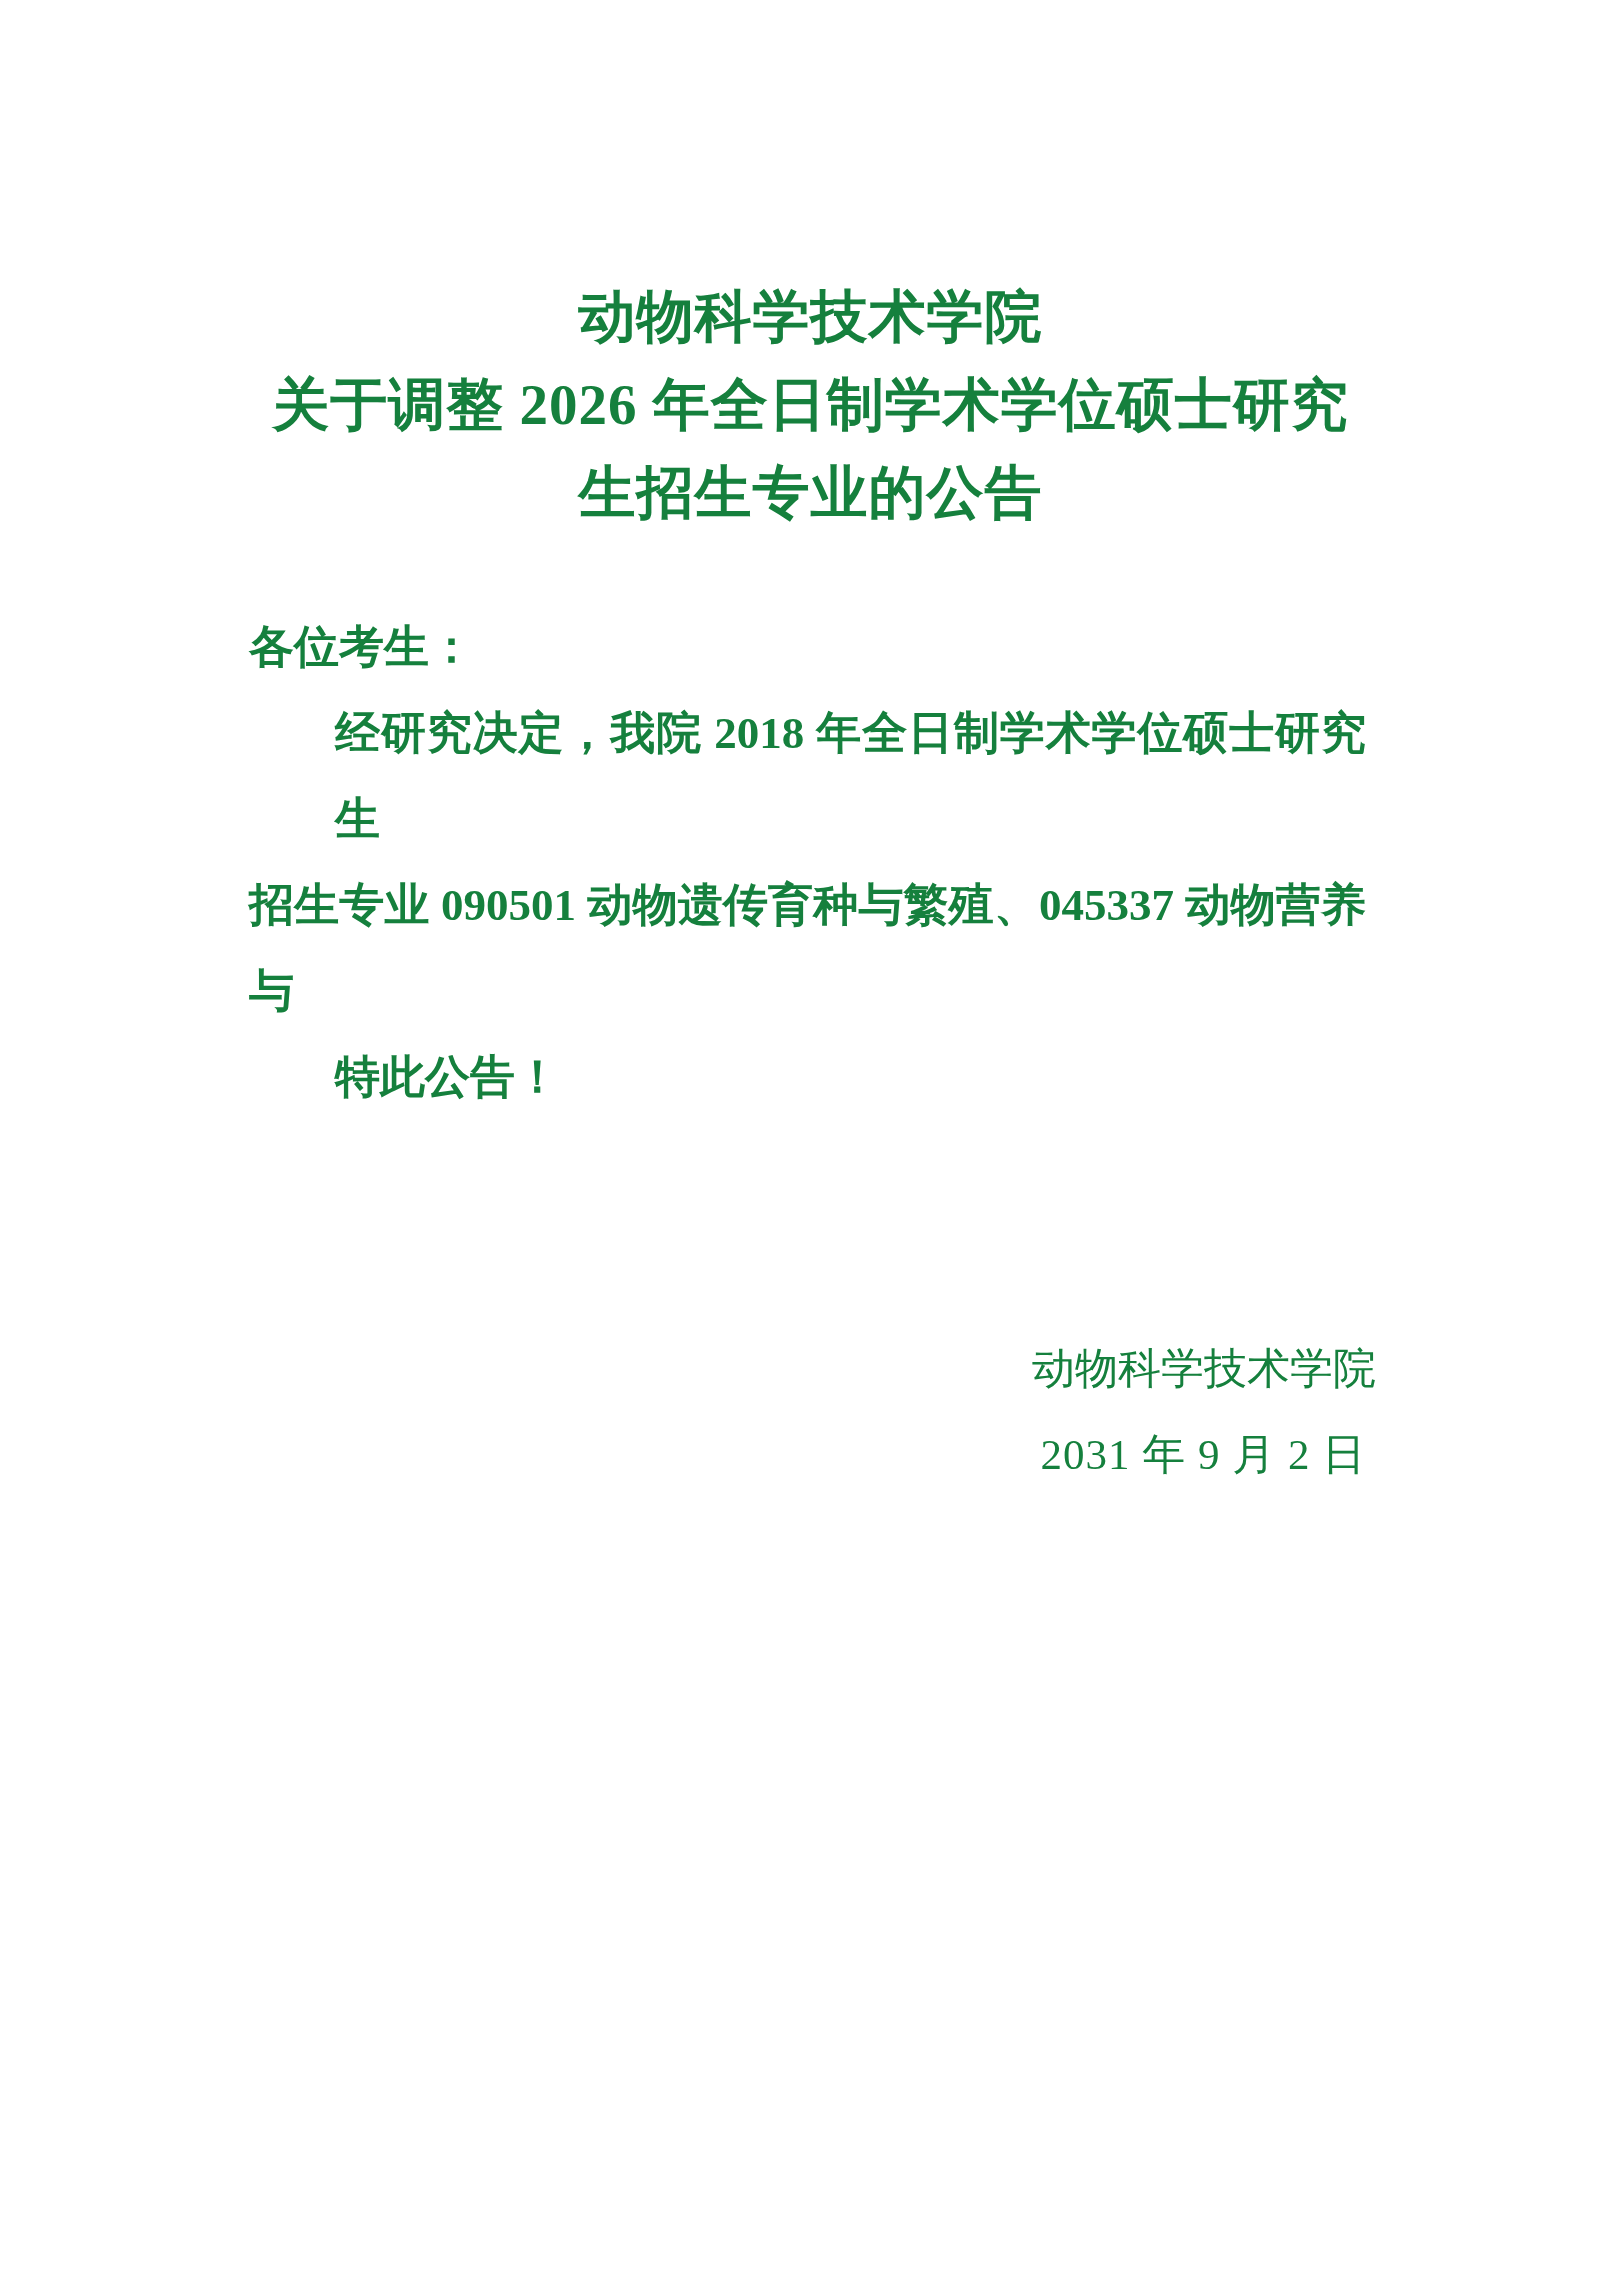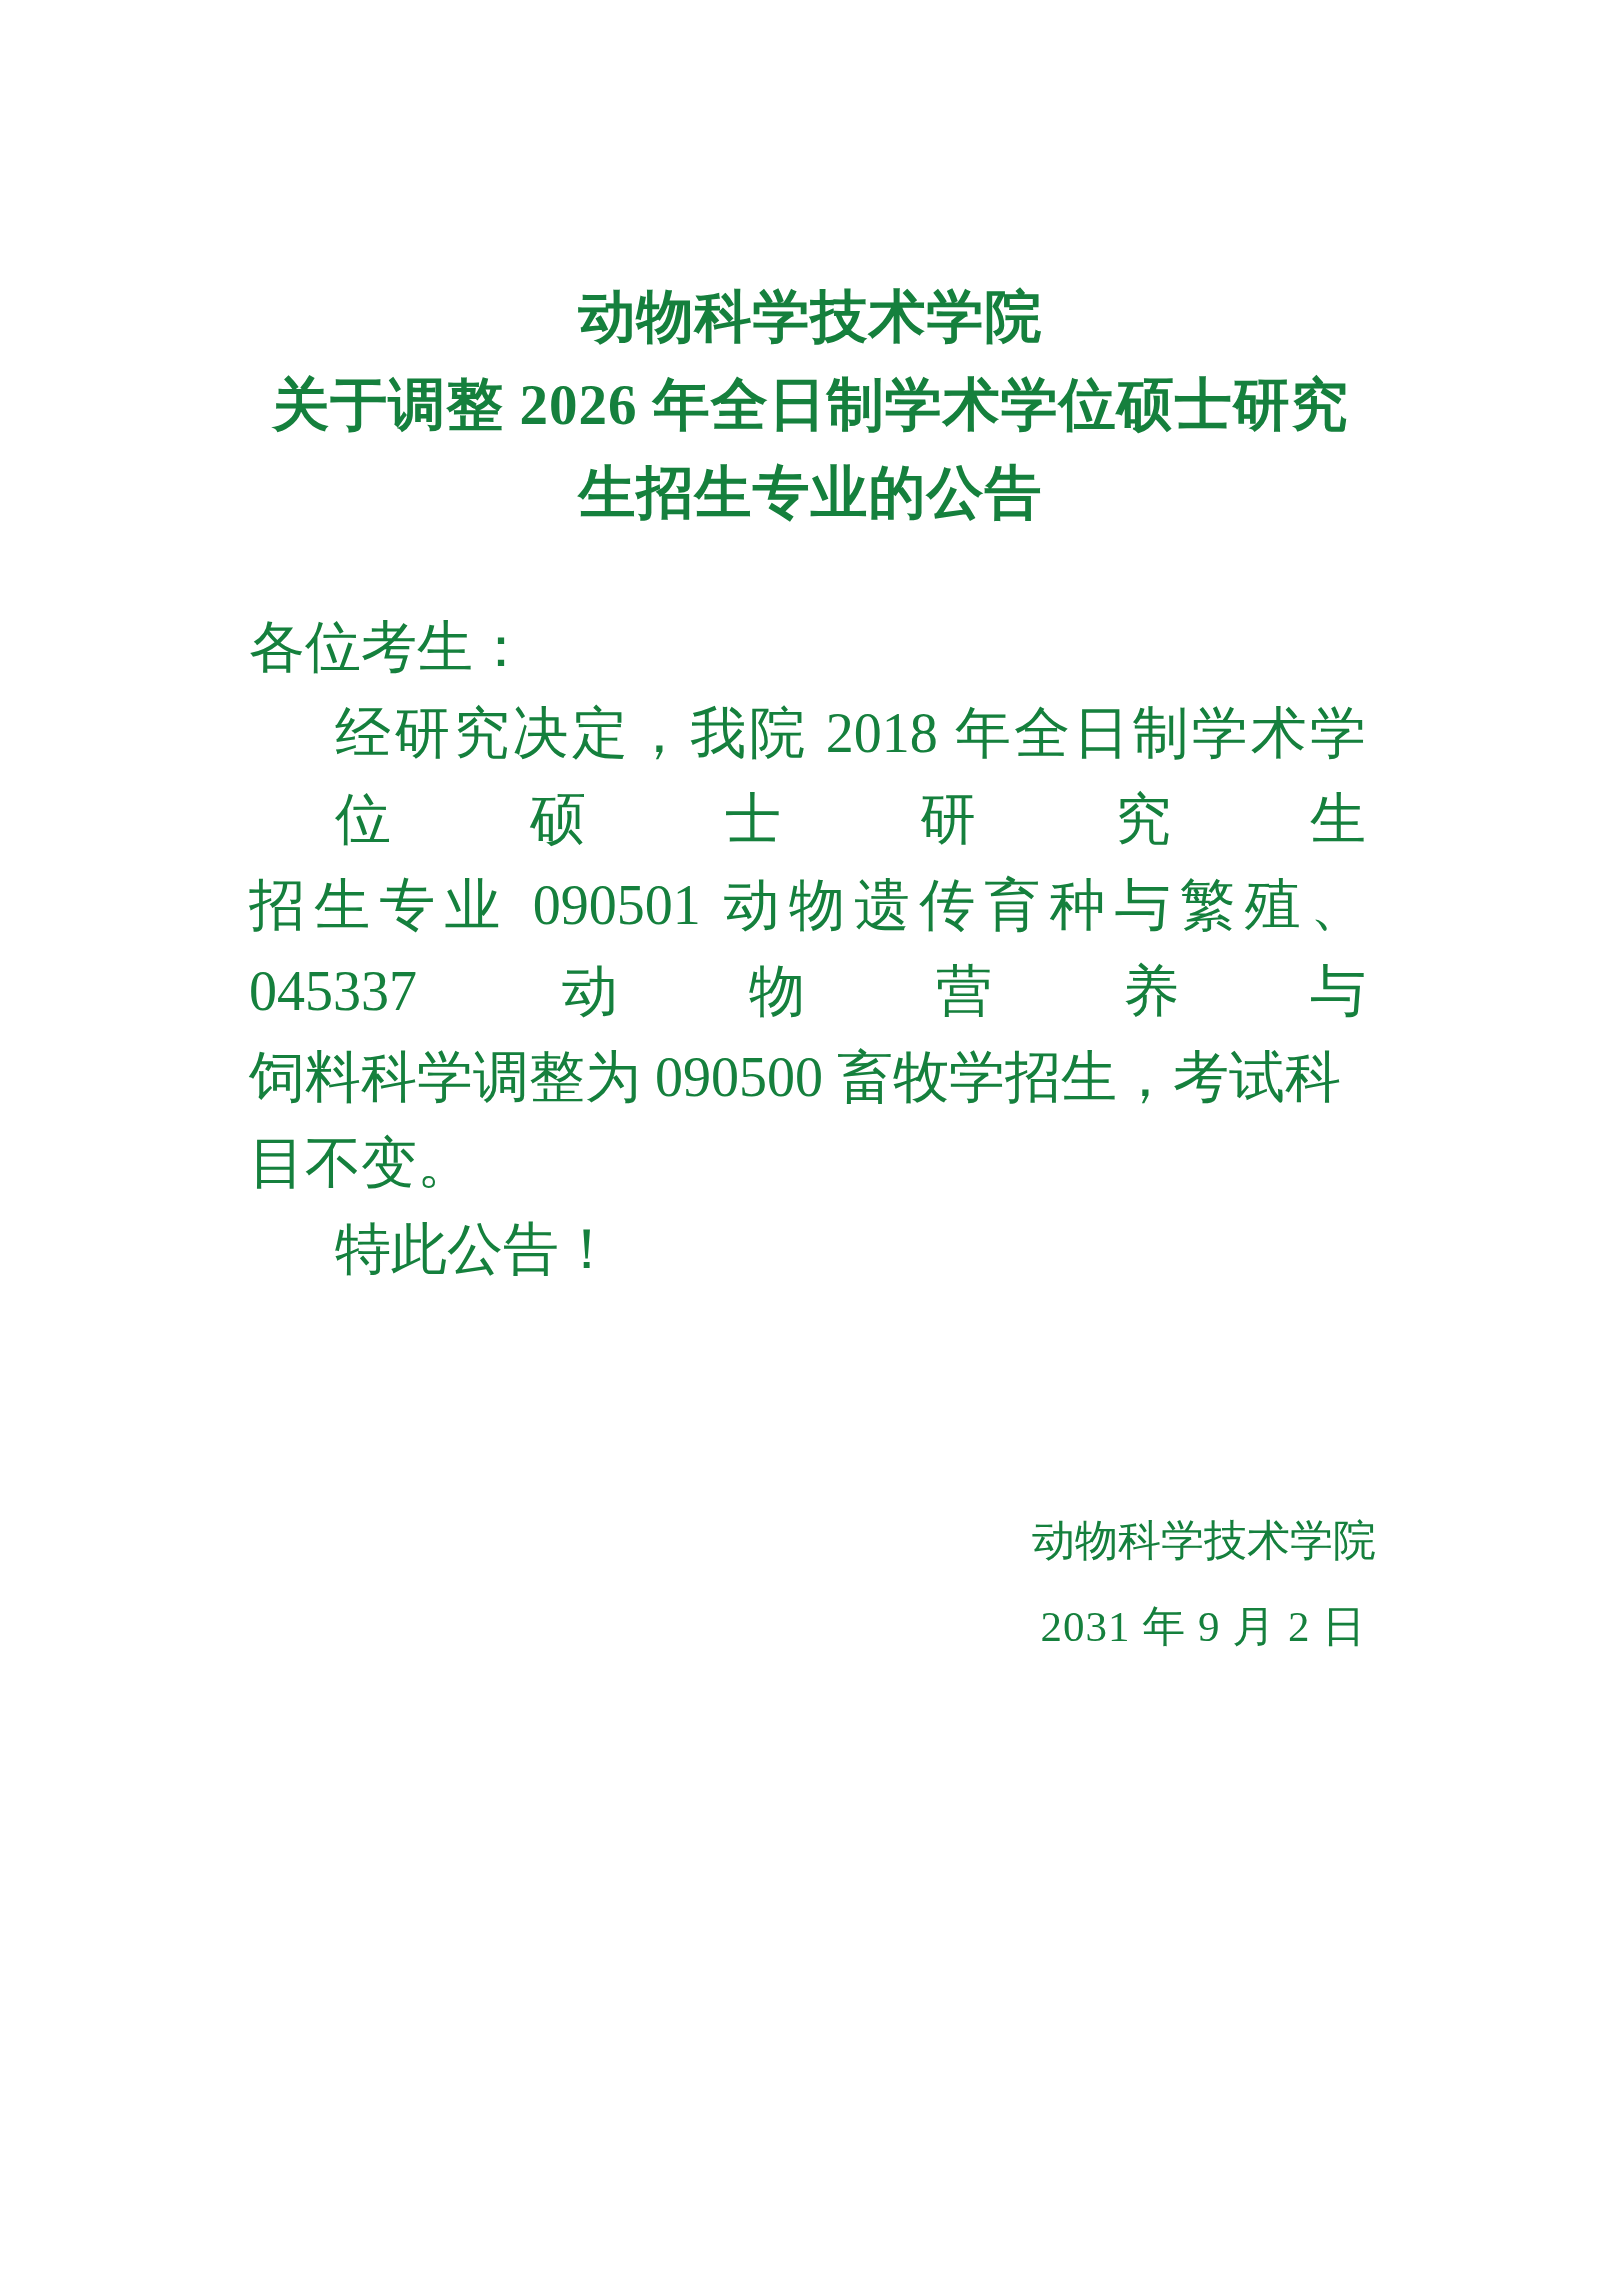--- a/index.html
+++ b/index.html
@@ -21,23 +21,23 @@
     text-align: center;
     font-weight: bold;
     font-size: 57px;
     line-height: 88px;
     letter-spacing: 1px;
   }
   .body-block {
     margin-top: 67px;
     padding-left: 249px;
     padding-right: 255px;
-    font-size: 56px;
+    font-size: 45px;
     line-height: 86px;
-    font-weight: normal;
+    font-weight: bold;
   }
   .body-line {
     min-height: 86px;
   }
   .jline {
     text-align: justify;
     text-align-last: justify;
   }
   .indent2 {
     padding-left: 86px;
@@ -62,21 +62,20 @@
   <div class="title-block">
     <div>动物科学技术学院</div>
     <div>关于调整 2026 年全日制学术学位硕士研究</div>
     <div>生招生专业的公告</div>
   </div>
 
   <div class="body-block">
     <div class="body-line">各位考生：</div>
     <div class="body-line jline indent2">经研究决定，我院 2018 年全日制学术学位硕士研究生</div>
     <div class="body-line jline">招生专业 090501 动物遗传育种与繁殖、045337 动物营养与</div>
-    <div class="body-line">饲料科学调整为 090500 畜牧学招生，考试科目不变。</div>
     <div class="body-line indent2">特此公告！</div>
   </div>
 
   <div class="sign-block">
     <div>动物科学技术学院</div>
     <div class="date-line">2031 年 9 月 2 日</div>
   </div>
 
 </div>
 

